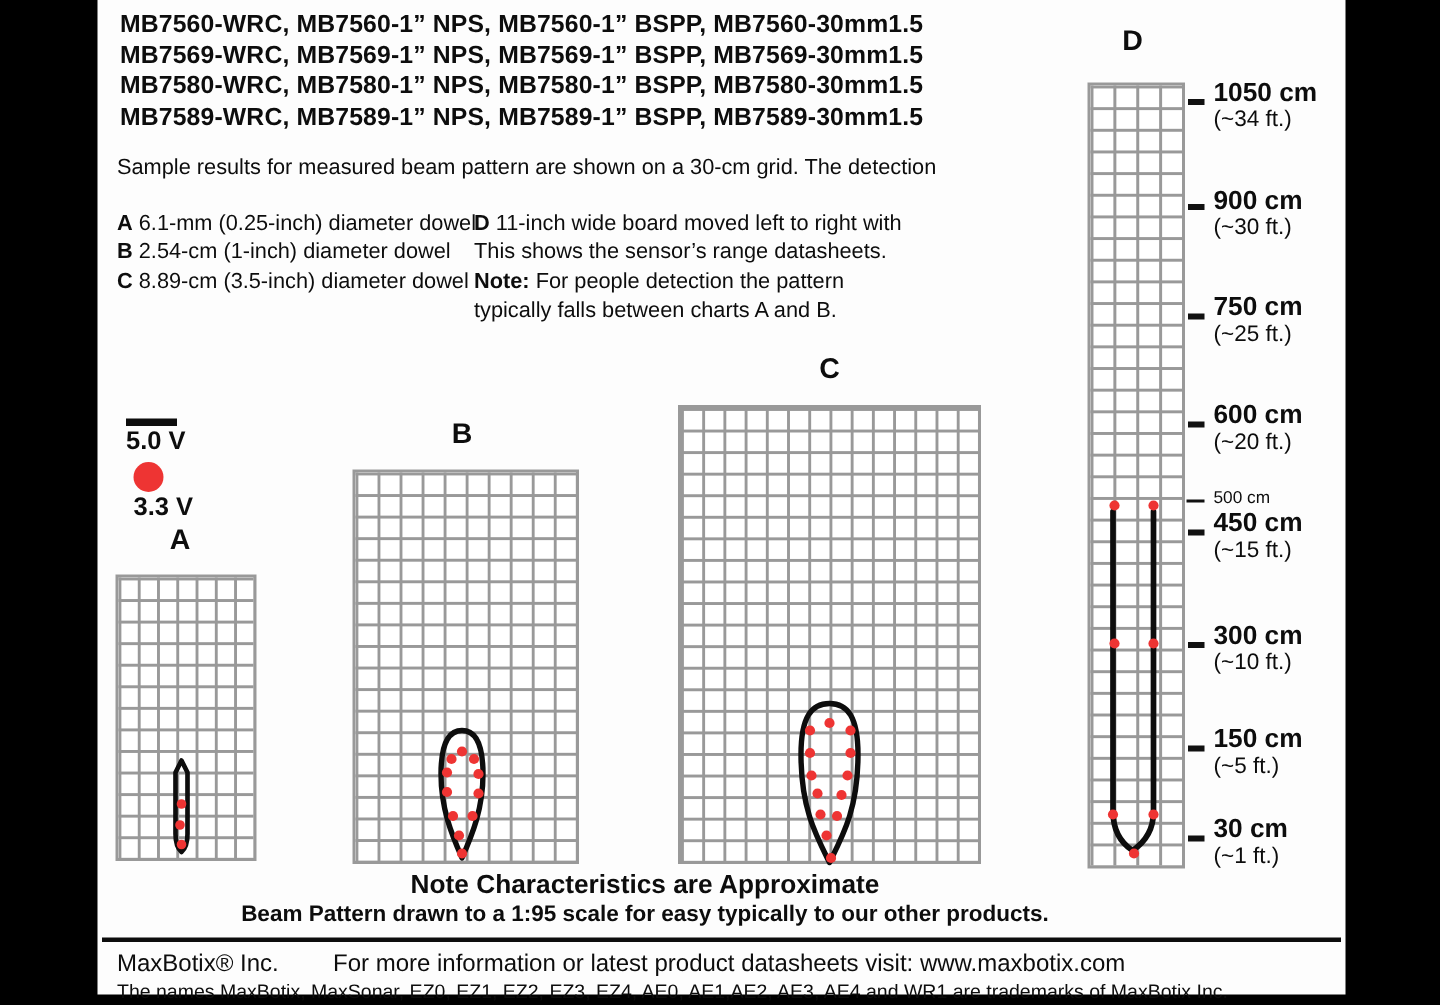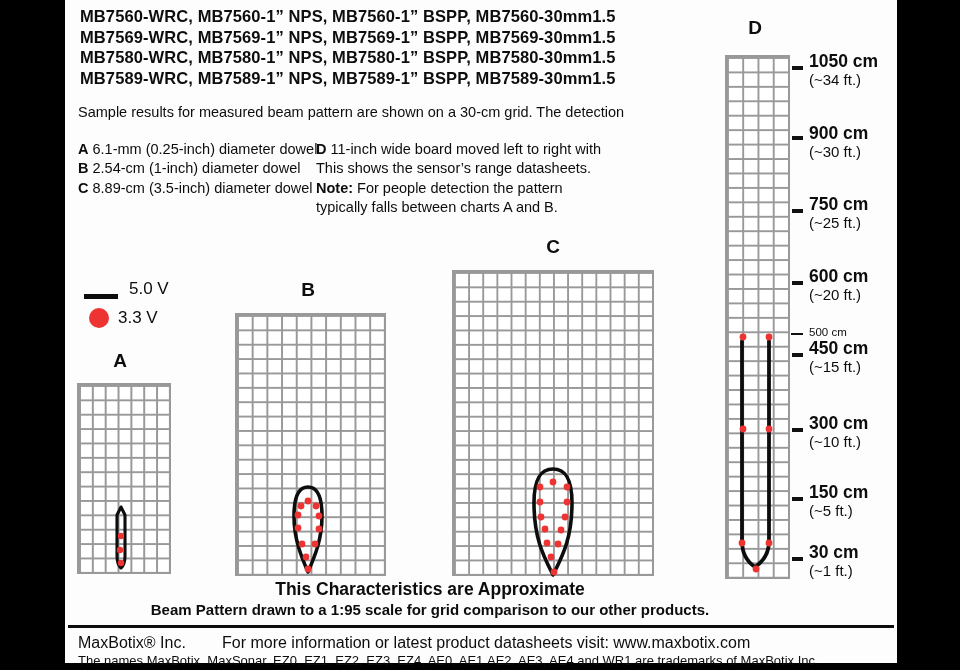--- a/index.html
+++ b/index.html
@@ -12,21 +12,21 @@
   .page{position:absolute;left:65px;top:0;width:832px;height:663px;background:#fdfdfd;}
   .abs{position:absolute;}
   
   .title-block{left:80px;top:6px;font-size:16.5px;font-weight:bold;line-height:20.6px;letter-spacing:.1px;white-space:nowrap;}
   
   .intro-block{left:78px;top:103px;font-size:14.5px;line-height:18.6px;white-space:nowrap;}
   .dowel-list{left:78px;top:140px;font-size:14.5px;line-height:19.3px;white-space:nowrap;}
   .board-block{left:316px;top:140px;font-size:14.5px;line-height:19.3px;white-space:nowrap;}
   .lead{font-weight:bold;}
   
-  .legend-row{position:absolute;display:flex;align-items:flex-end;font-size:17px;font-weight:normal;}
+  .legend-row{position:absolute;display:flex;align-items:flex-start;font-size:17px;font-weight:bold;flex-direction:column;}
   .legend-line-swatch{display:inline-block;width:34px;height:5px;background:#0d0d0d;margin-right:11px;}
   .legend-dot-swatch{display:inline-block;width:20px;height:20px;border-radius:50%;margin-right:9px;}
   
   .grid{position:absolute;border:2px solid #999;background-color:#fff;
     background-image:linear-gradient(to right,#999 2px,transparent 2px),
                      linear-gradient(to bottom,#999 2px,transparent 2px);}
   .chart-label{position:absolute;font-size:19px;font-weight:bold;width:22px;text-align:center;}
   
   .tick{position:absolute;left:792px;width:11px;height:4px;background:#111;}
   .tick.small{height:2px;width:12px;left:791px;}
@@ -171,19 +171,19 @@
       <path d="M 742,341 L 742,541 C 742,553 746,561 755,567 C 764,561 769,553 769,541 L 769,341" fill="none" stroke="#0d0d0d" stroke-width="3.8" stroke-linejoin="round" stroke-linecap="round"></path>
       <circle cx="743" cy="337" r="3.4" fill="#ee3433"></circle>
       <circle cx="769" cy="337" r="3.4" fill="#ee3433"></circle>
       <circle cx="743" cy="429" r="3.4" fill="#ee3433"></circle>
       <circle cx="769" cy="429" r="3.4" fill="#ee3433"></circle>
       <circle cx="742" cy="543" r="3.4" fill="#ee3433"></circle>
       <circle cx="769" cy="543" r="3.4" fill="#ee3433"></circle>
       <circle cx="756" cy="569" r="3.4" fill="#ee3433"></circle>
     </svg>
 
-  <div class="abs footer-heading">This Characteristics are Approximate</div>
-  <div class="abs footer-subheading">Beam Pattern drawn to a 1:95 scale for grid comparison to our other products.</div>
+  <div class="abs footer-heading">Note Characteristics are Approximate</div>
+  <div class="abs footer-subheading">Beam Pattern drawn to a 1:95 scale for easy typically to our other products.</div>
   <div class="abs footer-rule"></div>
   <div class="abs footer-company">MaxBotix® Inc.</div>
   <div class="abs footer-info">For more information or latest product datasheets visit:  www.maxbotix.com</div>
   <div class="abs footer-trademark">The names MaxBotix, MaxSonar, EZ0, EZ1, EZ2, EZ3, EZ4, AE0, AE1,AE2, AE3, AE4 and WR1 are trademarks of MaxBotix Inc.</div>
 </div>
 
 </body></html>

